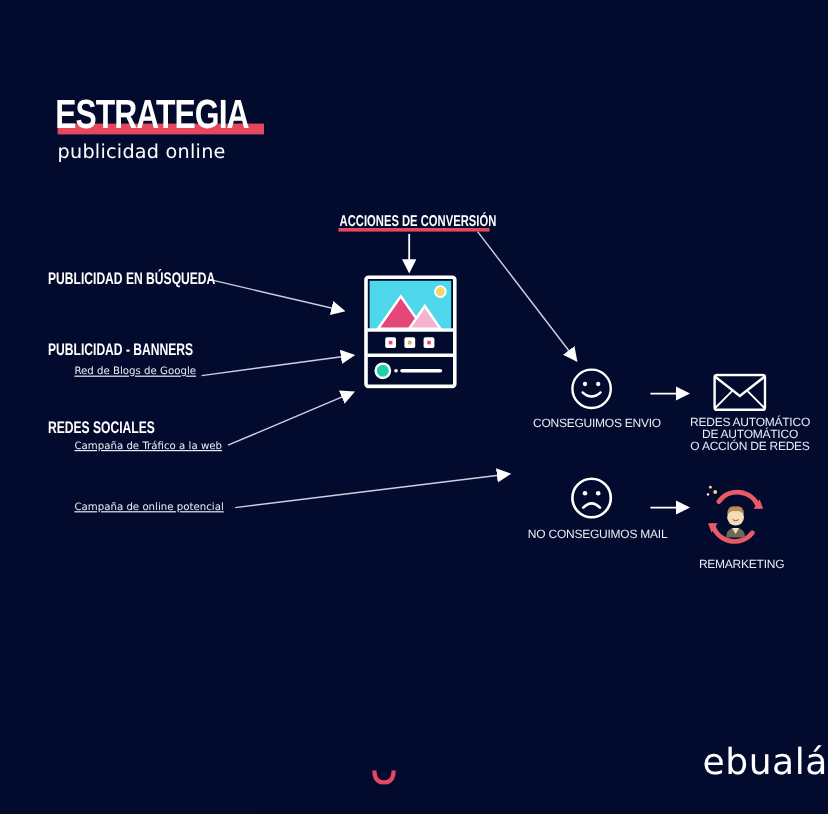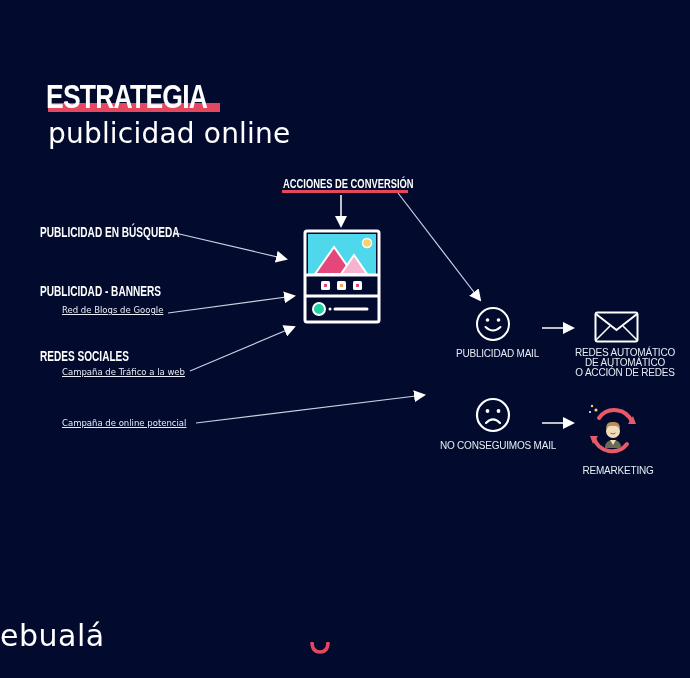--- a/index.html
+++ b/index.html
@@ -18,21 +18,21 @@
     transform:scaleX(0.78); transform-origin:left top;
     line-height:36px; color:#ffffff; z-index:2;
   }
   .title-underline {
     left:48px; top:103px; width:172px; height:9px;
     background:#e5475e; z-index:1;
   }
   .title-sub {
     left:48px; top:117px;
     font-family:"DejaVu Sans", sans-serif;
-    font-size:28px; font-weight:normal; color:#ffffff;
+    font-size:16px; font-weight:normal; color:#ffffff;
     letter-spacing:0.2px;
   }
   .cond {
     font-family:"Liberation Sans", sans-serif;
     font-weight:bold; font-size:14px;
     transform:scaleX(0.72); transform-origin:left top;
     white-space:nowrap; color:#ffffff;
   }
   .small {
     font-family:"DejaVu Sans", sans-serif;
@@ -41,21 +41,21 @@
   .caps {
     font-family:"Liberation Sans", sans-serif;
     font-size:10px; color:#e8ecf4; white-space:nowrap; text-align:center;
     letter-spacing:-0.2px;
   }
   .conv-underline {
     left:282px; top:190px; width:126px; height:3px; background:#e5475e;
   }
   svg.lines { position:absolute; left:0; top:0; }
   .logo {
-    left:0; width:690px; top:618px; text-align:left;
+    left:0; width:690px; top:618px; text-align:right;
     font-family:"DejaVu Sans", sans-serif; font-size:30px; color:#ffffff;
     letter-spacing:0.5px;
   }
 </style>
 </head>
 <body>
 
 <div class="abs title-underline"></div>
 <div class="abs title-main">ESTRATEGIA</div>
 <div class="abs title-sub">publicidad online</div>
@@ -118,21 +118,21 @@
 <div class="abs small" style="left:62px; top:367px;">Campaña de Tráfico a la web</div>
 
 <div class="abs small" style="left:62px; top:418px;">Campaña de online potencial</div>
 
 <svg class="abs" style="left:475px; top:306px;" width="36" height="36" viewBox="0 0 36 36">
   <circle cx="18" cy="18" r="16" fill="none" stroke="#ffffff" stroke-width="2"></circle>
   <circle cx="12.5" cy="14" r="1.8" fill="#ffffff"></circle>
   <circle cx="23.5" cy="14" r="1.8" fill="#ffffff"></circle>
   <path d="M10.5 21 Q18 28 25.5 21" fill="none" stroke="#ffffff" stroke-width="2" stroke-linecap="round"></path>
 </svg>
-<div class="abs caps" style="left:440px; top:348px; width:115px;">PUBLICIDAD MAIL</div>
+<div class="abs caps" style="left:440px; top:348px; width:115px;">CONSEGUIMOS ENVIO</div>
 
 <svg class="abs" style="left:594px; top:311px;" width="45" height="32" viewBox="0 0 45 32">
   <rect x="1.5" y="1.5" width="42" height="29" rx="2" fill="none" stroke="#ffffff" stroke-width="2"></rect>
   <path d="M2 3 L22.5 19 L43 3" fill="none" stroke="#ffffff" stroke-width="2"></path>
   <path d="M2 29 L16 15 M43 29 L29 15" fill="none" stroke="#ffffff" stroke-width="1.5"></path>
 </svg>
 <div class="abs caps" style="left:566px; top:348px; width:118px; line-height:10px;">
   <div>REDES AUTOMÁTICO</div>
   <div>DE AUTOMÁTICO</div>
   <div>O ACCIÓN DE REDES</div>

